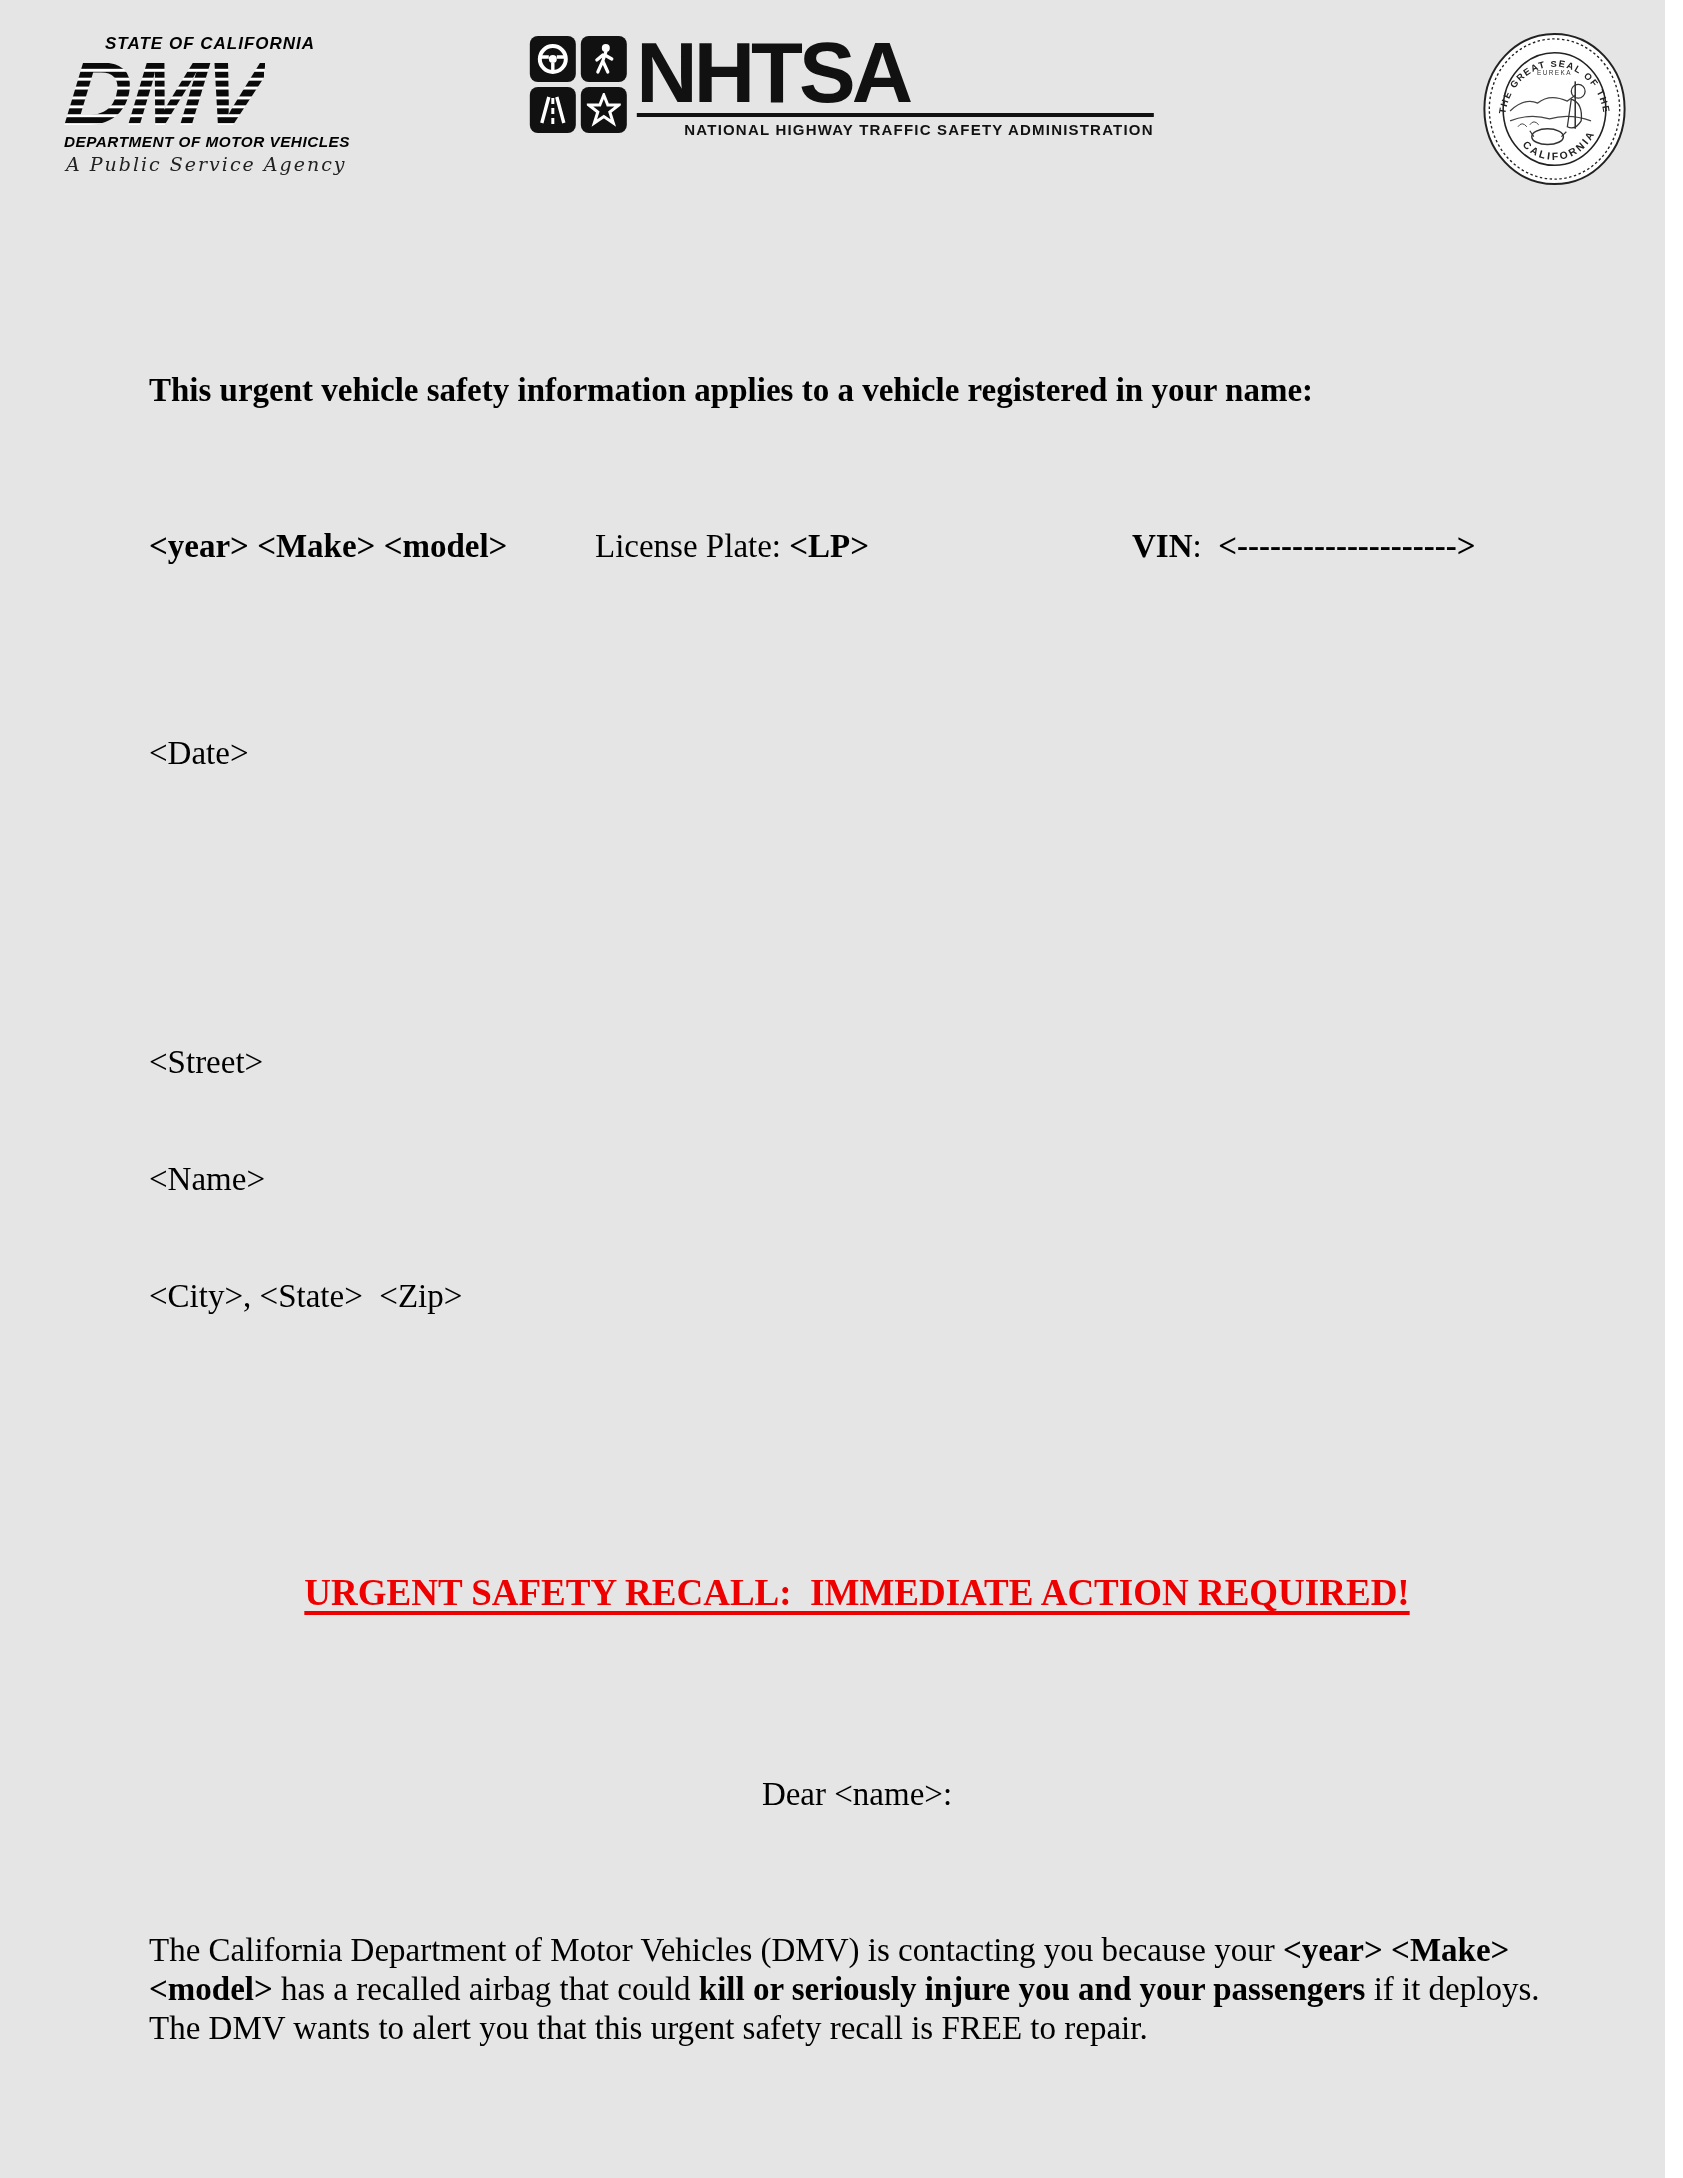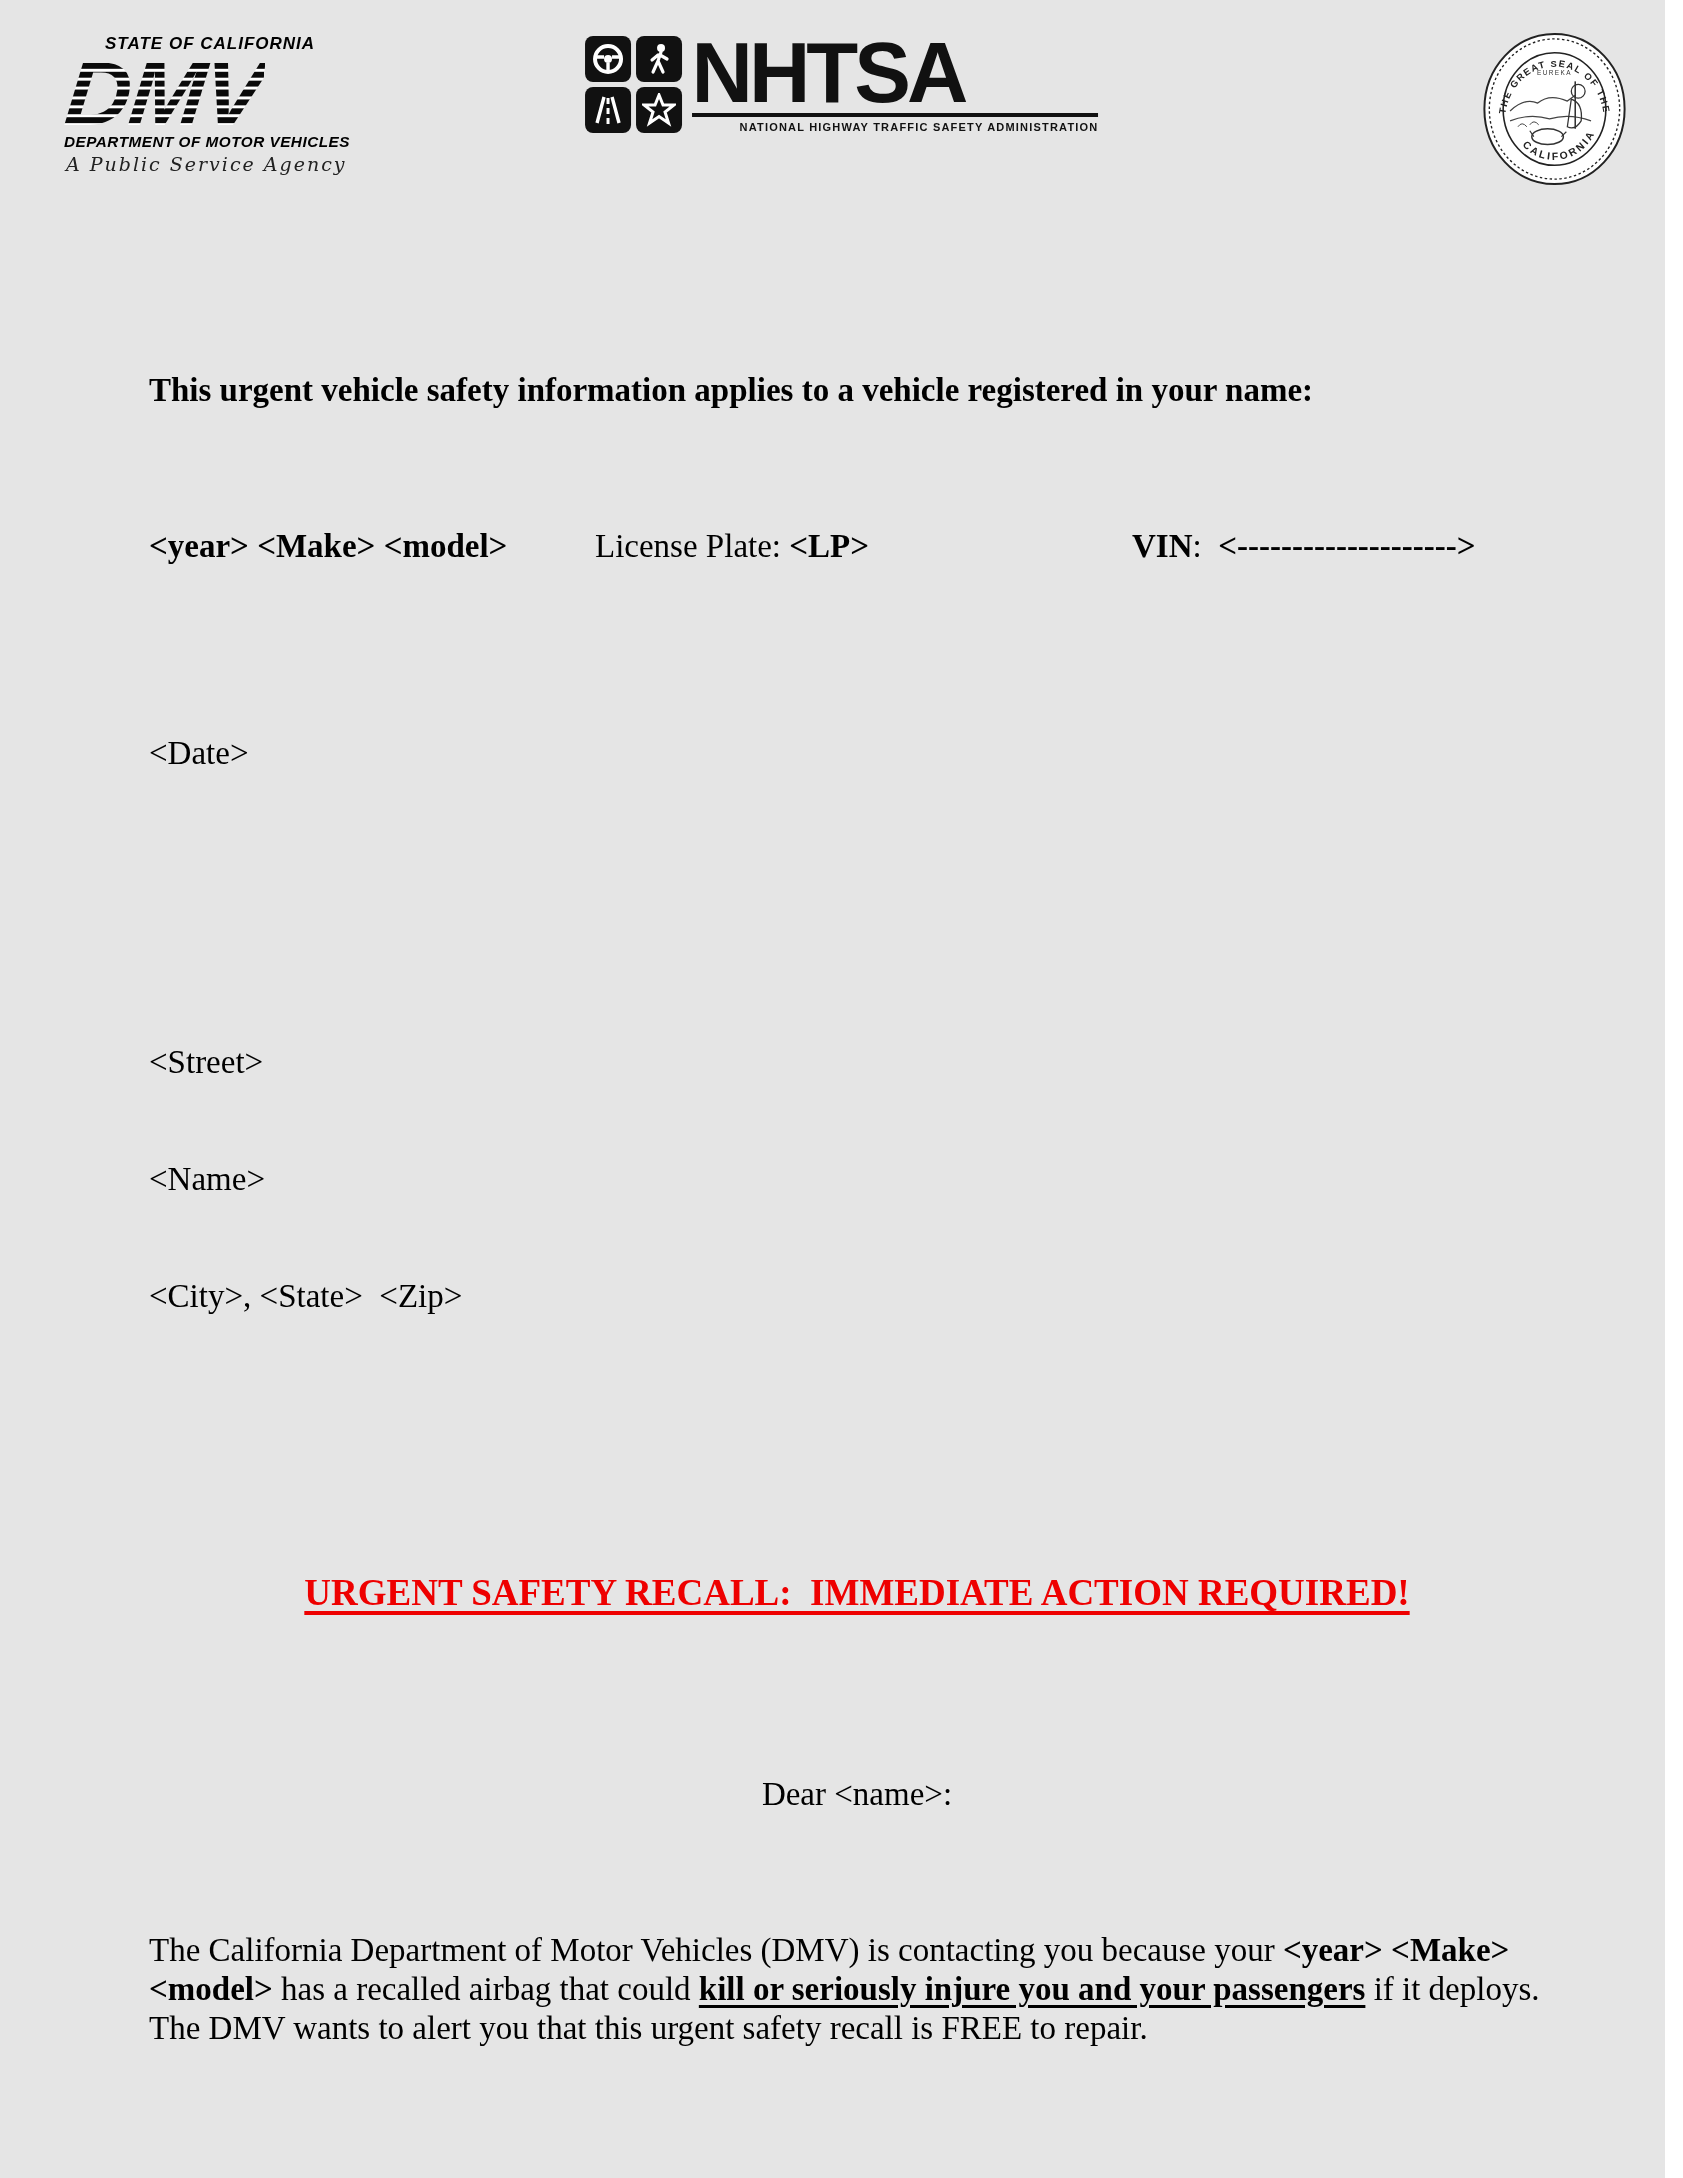--- a/index.html
+++ b/index.html
@@ -32,33 +32,33 @@
   }
   .dmv-dept{font-size:15.3px;font-weight:bold;font-style:italic;letter-spacing:0.5px;margin-left:10px;white-space:nowrap;}
   .dmv-tagline{font-family:"DejaVu Serif",serif;font-style:italic;font-size:19px;letter-spacing:2px;margin-left:12px;margin-top:2px;color:#222;white-space:nowrap;}
 
   .nhtsa-logo{position:absolute;left:50%;transform:translateX(-50%);top:6px;display:flex;align-items:flex-start;}
   .nhtsa-grid{display:grid;grid-template-columns:46px 46px;grid-template-rows:46px 46px;gap:5px;margin-right:10px;margin-top:4px;}
   .nhtsa-cell{background:#111;border-radius:8px;display:flex;align-items:center;justify-content:center;}
   .nhtsa-wordmark-col{display:flex;flex-direction:column;}
   .nhtsa-wordmark{font-family:"Liberation Sans",sans-serif;font-weight:bold;font-size:85px;line-height:81px;letter-spacing:-4px;color:#111;}
   .nhtsa-rule{border-top:4px solid #111;margin-top:0px;}
-  .nhtsa-caption{font-family:"Liberation Sans",sans-serif;font-weight:bold;font-size:11px;letter-spacing:1.2px;margin-top:4px;color:#111;white-space:nowrap;margin-left:48px;}
+  .nhtsa-caption{font-family:"Liberation Sans",sans-serif;font-weight:bold;font-size:15px;letter-spacing:1.2px;margin-top:4px;color:#111;white-space:nowrap;margin-left:48px;}
 
   .ca-seal{position:absolute;right:54px;top:4px;width:149px;height:158px;}
 
   
   .content{
     position:absolute;left:149px;top:0;width:1416px;
     font-size:33px;line-height:39px;
     white-space:pre-wrap;
   }
   .spacer-top{height:176px;}
   .b{font-weight:bold;}
-  .u{text-decoration:underline;text-decoration-thickness:3px;text-underline-offset:5px;}
+  .u{text-decoration-thickness:3px;text-underline-offset:5px;}
 
   .intro-line1{font-weight:bold;}
   .vehicle-line{position:relative;height:39px;}
   .vehicle-line .seg{position:absolute;top:0;white-space:pre;}
   .seg-vehicle{left:0;font-weight:bold;}
   .seg-license{left:446px;}
   .seg-vin{left:983px;}
 
   .date-line{margin-top:51px;}
   .address-block{margin-top:75px;}

